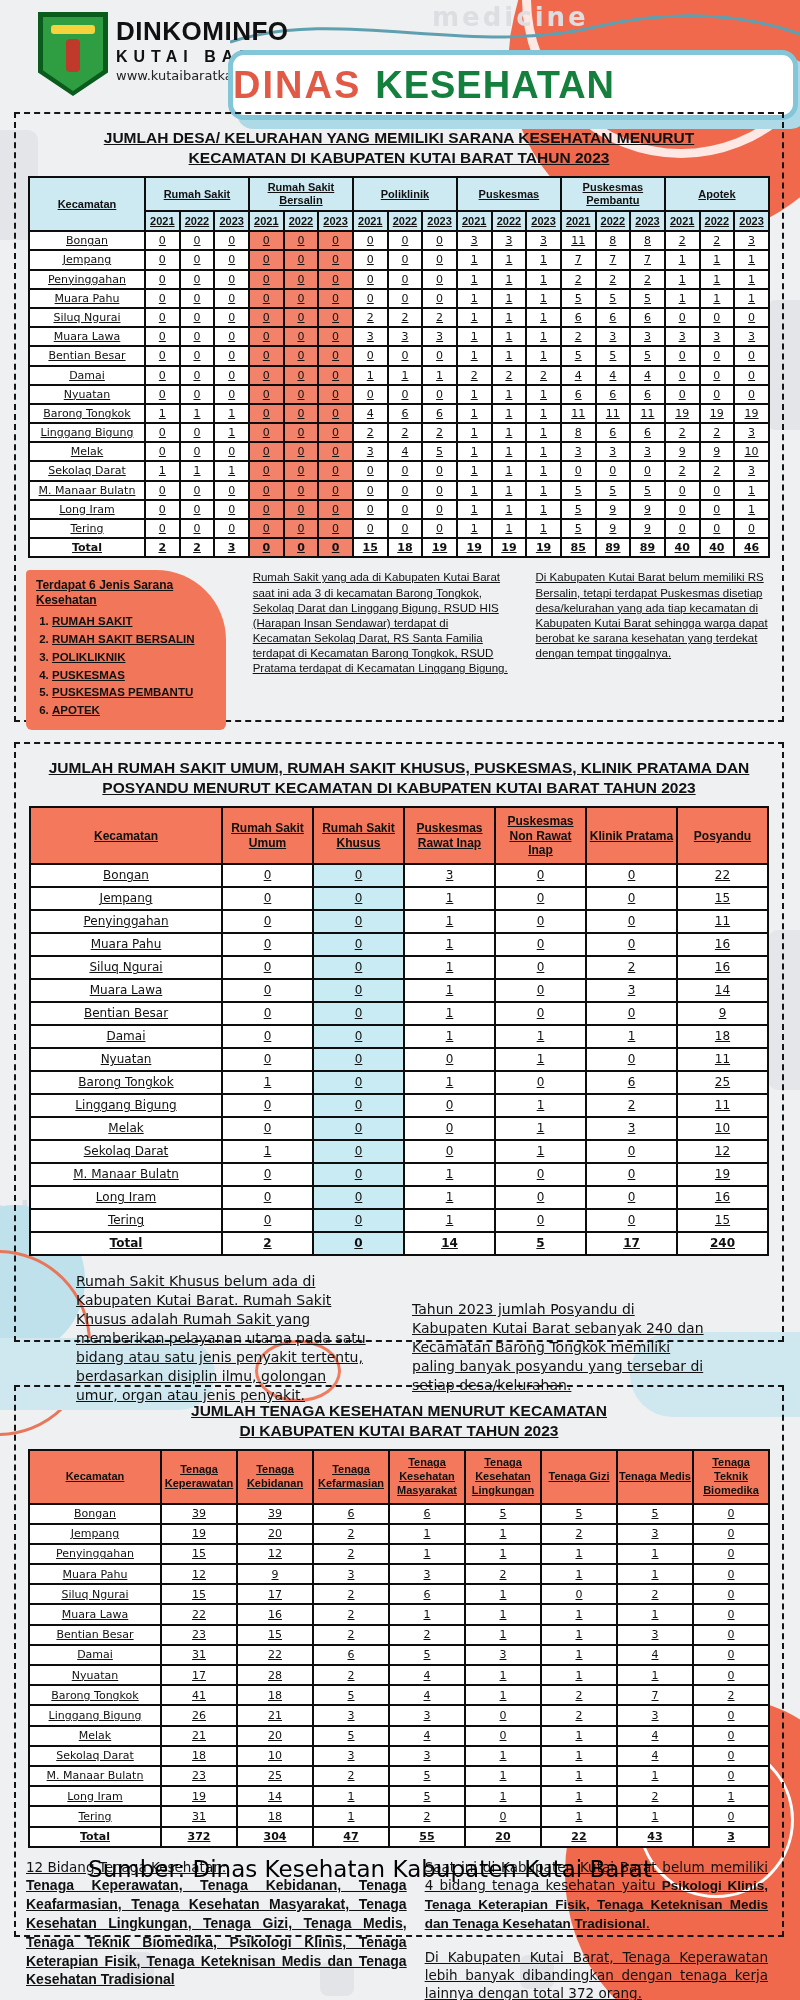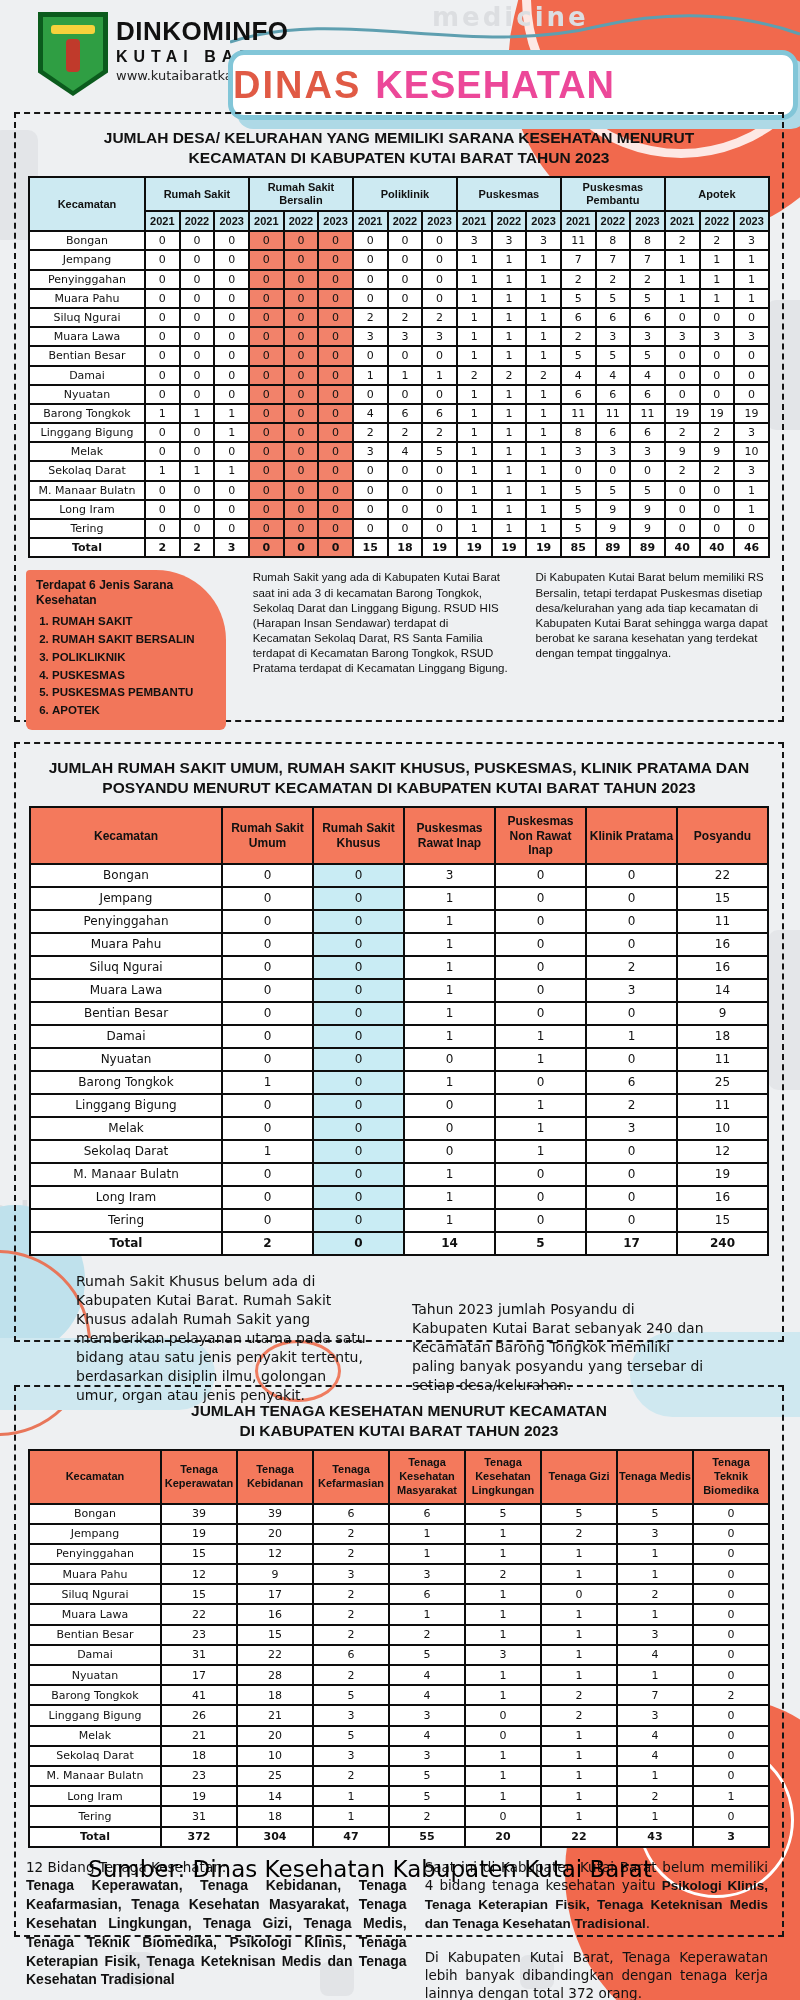--- a/index.html
+++ b/index.html
@@ -32,23 +32,23 @@
           clip-path:polygon(0 0,100% 0,100% 72%,50% 100%,0 72%);}
   .shield-band{position:absolute;left:18%;top:16%;width:64%;height:10%;background:#f6d23c;border-radius:3px;}
   .shield-core{position:absolute;left:40%;top:32%;width:20%;height:40%;background:#c03a2b;border-radius:4px;}
   #brand{left:104px;top:16px;}
   #brand .name{font:800 26px "Liberation Sans",sans-serif;letter-spacing:.5px;}
   #brand .region{font:700 16px "Liberation Sans",sans-serif;letter-spacing:6px;margin-top:1px;}
   #brand .web{font:13px "DejaVu Sans",sans-serif;color:#222;margin-top:2px;}
   #banner{left:216px;top:50px;width:560px;height:60px;background:#fff;border:5px solid #82c6d8;
           border-radius:16px;box-shadow:9px 9px 0 #aed9e6;display:flex;align-items:center;justify-content:flex-start;gap:14px;}
   #banner .t1{font:900 38px "Liberation Sans",sans-serif;color:#e05a45;letter-spacing:2px;}
-  #banner .t2{font:900 38px "Liberation Sans",sans-serif;color:#ec4899;letter-spacing:1px;}
+  #banner .t2{font:900 38px "Liberation Sans",sans-serif;color:#15803d;letter-spacing:1px;}
   
-  .dash-box{position:absolute;z-index:1;left:14px;width:770px;border:2px dashed #151515;box-sizing:border-box;}
+  .dash-box{position:absolute;z-index:1;left:14px;width:770px;border:2px dashed #151515;box-sizing:border-box;text-decoration:underline;}
   #s1{top:112px;height:610px;}
   #s2{top:742px;height:600px;}
   #s3{top:1385px;height:552px;}
   .sec-title{text-align:center;font:700 15.5px/1.3 "Liberation Sans",sans-serif;margin:14px 26px 6px;}
   
   table{border-collapse:collapse;table-layout:fixed;margin:8px auto 0;background:#fff;}
   th,td{border:2px solid #0d0d0d;text-align:center;vertical-align:middle;overflow:hidden;}
   #t1{width:742px;}
   #t1 th{background:#cdeaf2;font:700 11px/1.15 "Liberation Sans",sans-serif;padding:3px 1px;}
   #t1 .kec-h{width:112px;}

